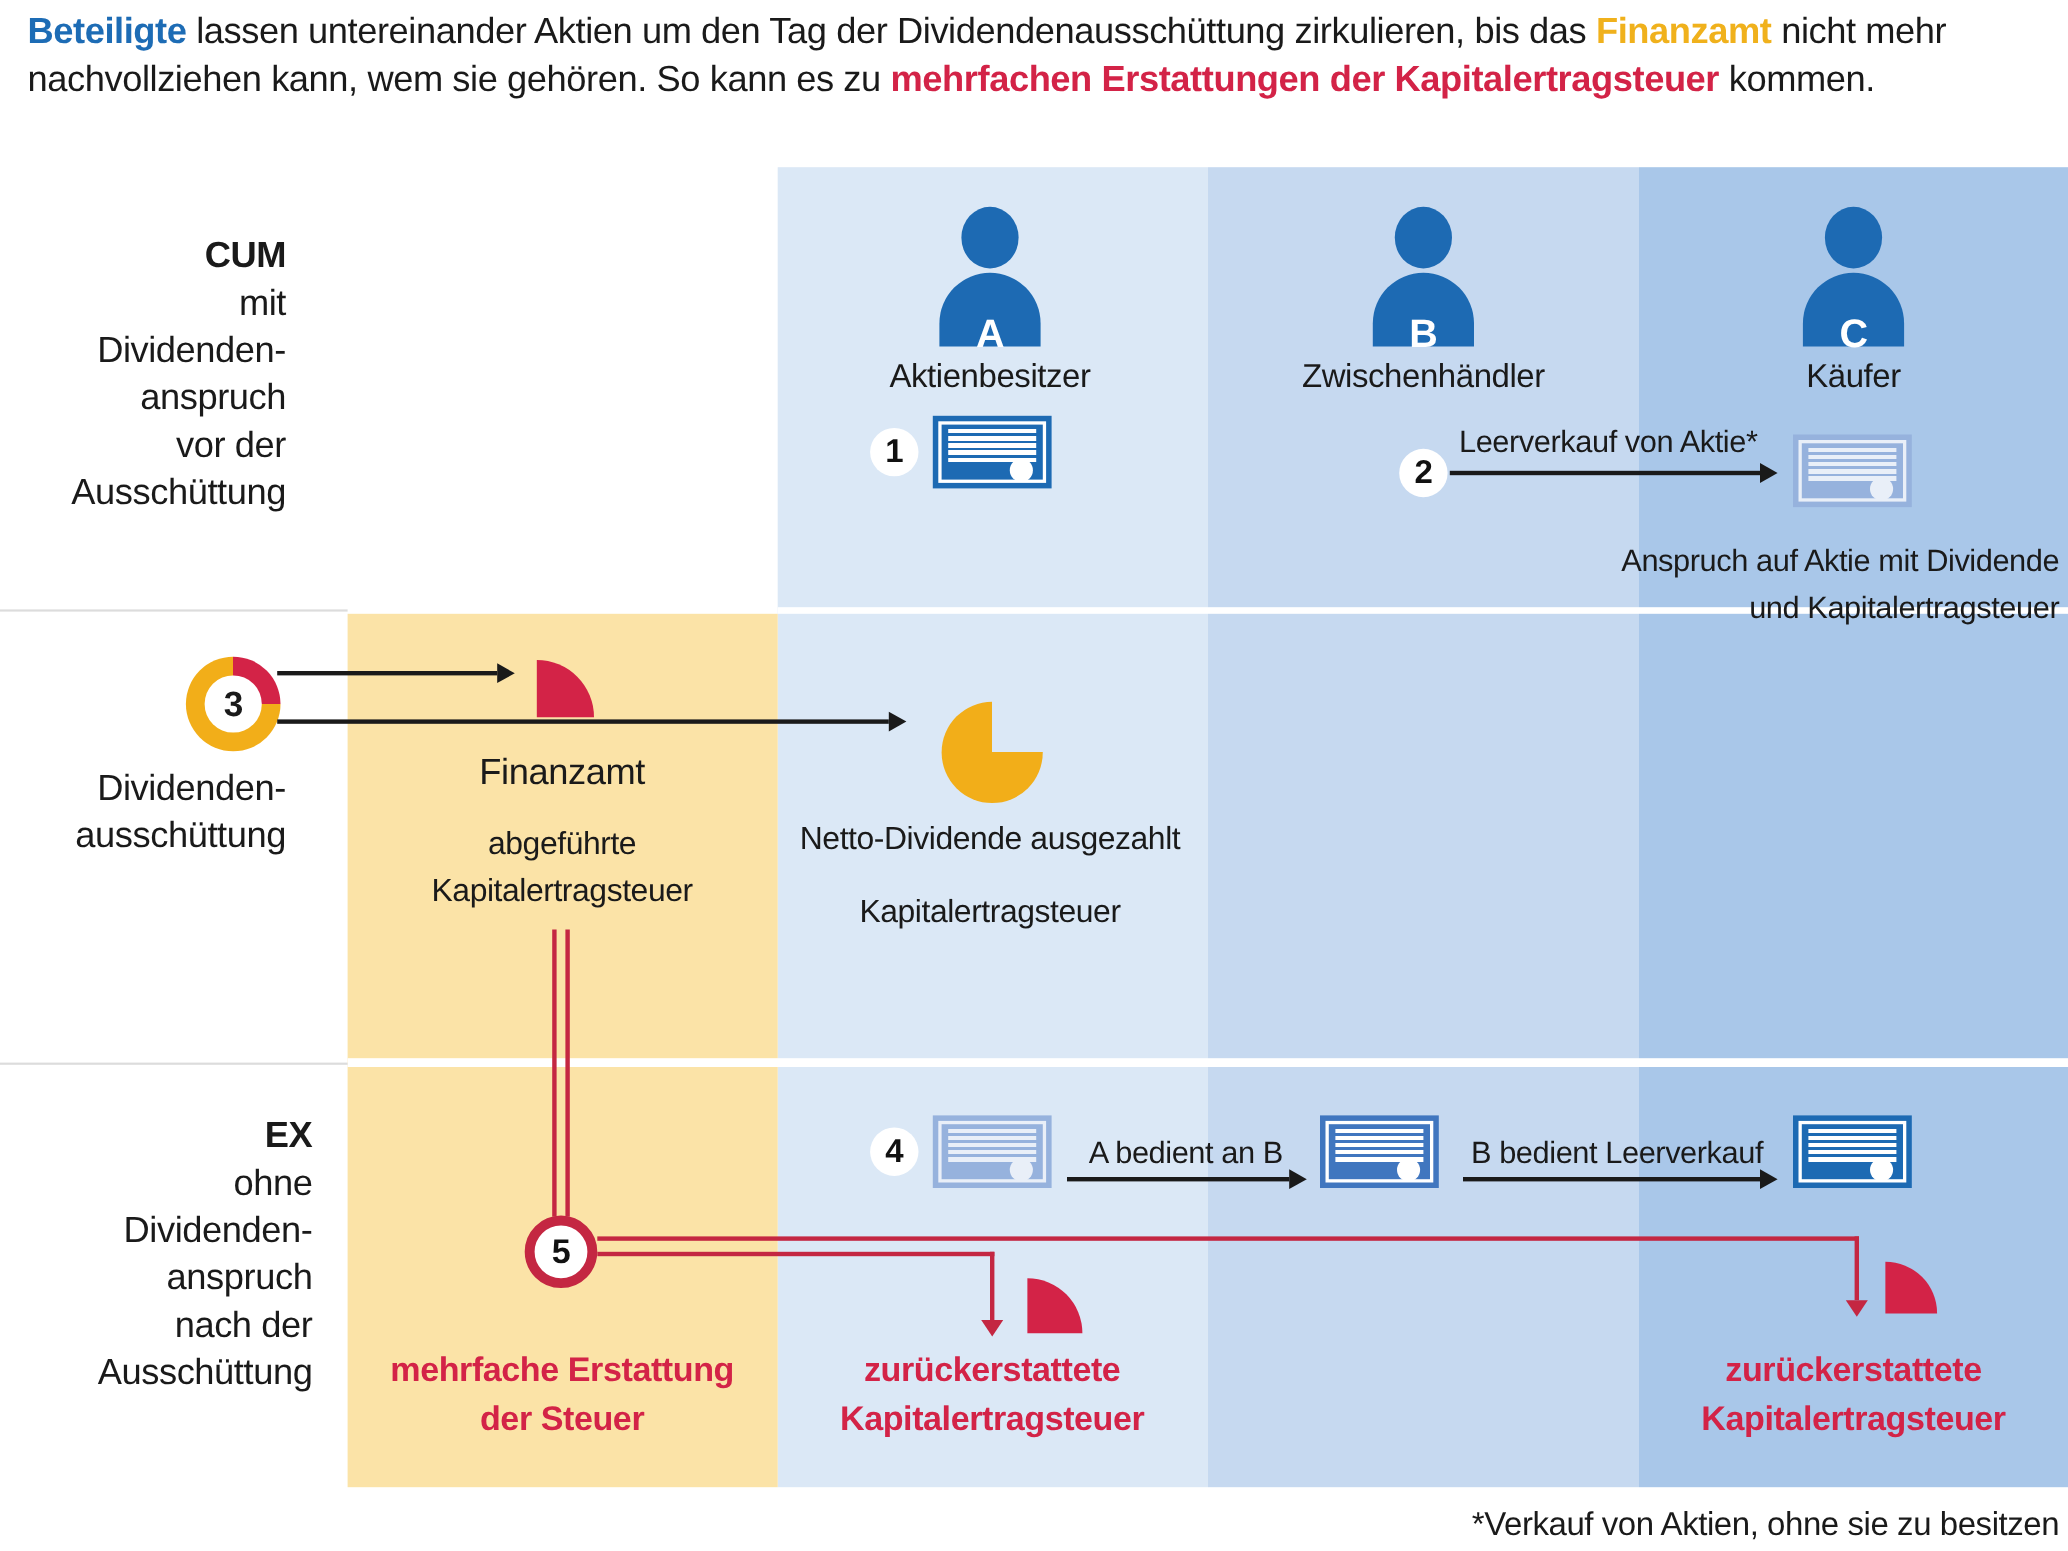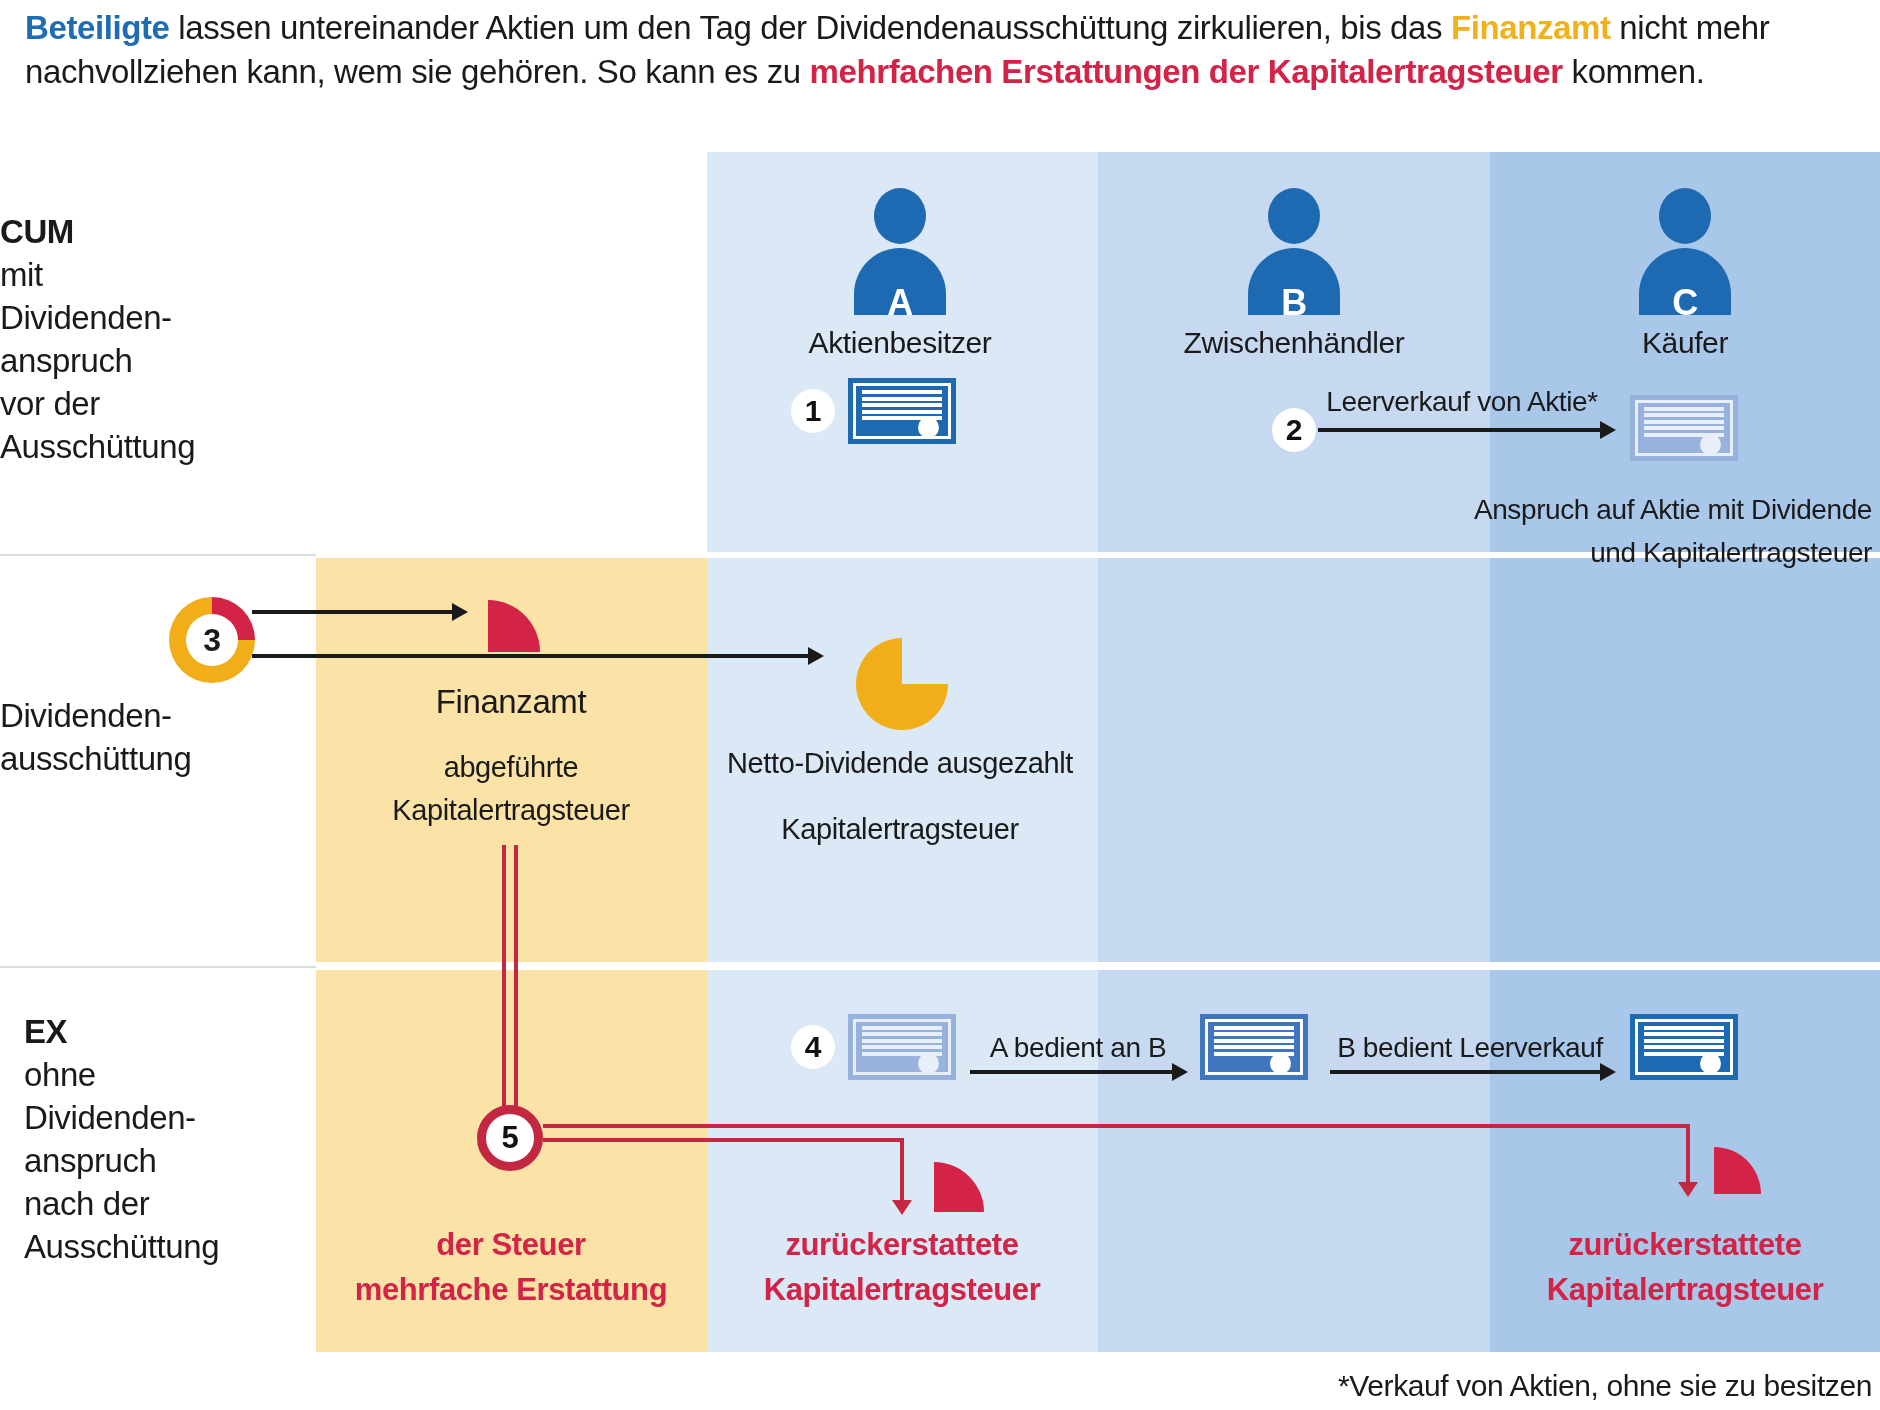--- a/index.html
+++ b/index.html
@@ -17,21 +17,21 @@
   
   .band { position:absolute; top:152px; height:1200px; }
   .band-a { left:707px;  width:391px; background:#dbe8f6; }
   .band-b { left:1098px; width:392px; background:#c6d9f0; }
   .band-c { left:1490px; width:390px; background:#a9c7e9; }
   .band-fin { position:absolute; left:316px; top:558px; width:391px; height:794px; background:#fbe3a7; }
   .sep-white { position:absolute; background:#ffffff; }
   .sep-gray  { position:absolute; background:#dcdcdc; }
 
   
-  .rowlabel { position:absolute; left:0; width:260px; font-size:33px; line-height:43px; }
+  .rowlabel { position:absolute; left:0; width:260px; text-align:right; font-size:33px; line-height:43px; }
   .rowlabel .t { font-weight:bold; }
 
   
   .person-head { position:absolute; width:52px; height:56px; border-radius:50%; background:#1d6ab3; }
   .person-body { position:absolute; width:92px; height:67px; border-radius:46px 46px 0 0; background:#1d6ab3;
                  color:#ffffff; font-weight:bold; font-size:36px; text-align:center; line-height:110px; }
   .actor-name { position:absolute; width:300px; text-align:center; font-size:30px; }
 
   
   .numc { position:absolute; width:44px; height:44px; border-radius:50%; background:#ffffff;
@@ -217,22 +217,22 @@
   <div class="ah-d-red" style="left:1678px; top:1182px;"></div>
 
   <div class="rline" style="left:543px; top:1138px; width:361px; height:4px;"></div>
   <div class="rline" style="left:900px; top:1138px; width:4px; height:62px;"></div>
   <div class="ah-d-red" style="left:892px; top:1200px;"></div>
 
   <div class="quarter" style="left:934px; top:1162px; width:50px; height:50px;"></div>
   <div class="quarter" style="left:1714px; top:1147px; width:47px; height:47px;"></div>
 
   <div class="txt tc red-b" style="left:341px; top:1222px; width:340px;">
+    <div>mehrfache Erstattung</div>
     <div>der Steuer</div>
-    <div>mehrfache Erstattung</div>
   </div>
   <div class="txt tc red-b" style="left:702px; top:1222px; width:400px;">
     <div>zurückerstattete</div>
     <div>Kapitalertragsteuer</div>
   </div>
   <div class="txt tc red-b" style="left:1485px; top:1222px; width:400px;">
     <div>zurückerstattete</div>
     <div>Kapitalertragsteuer</div>
   </div>
 

